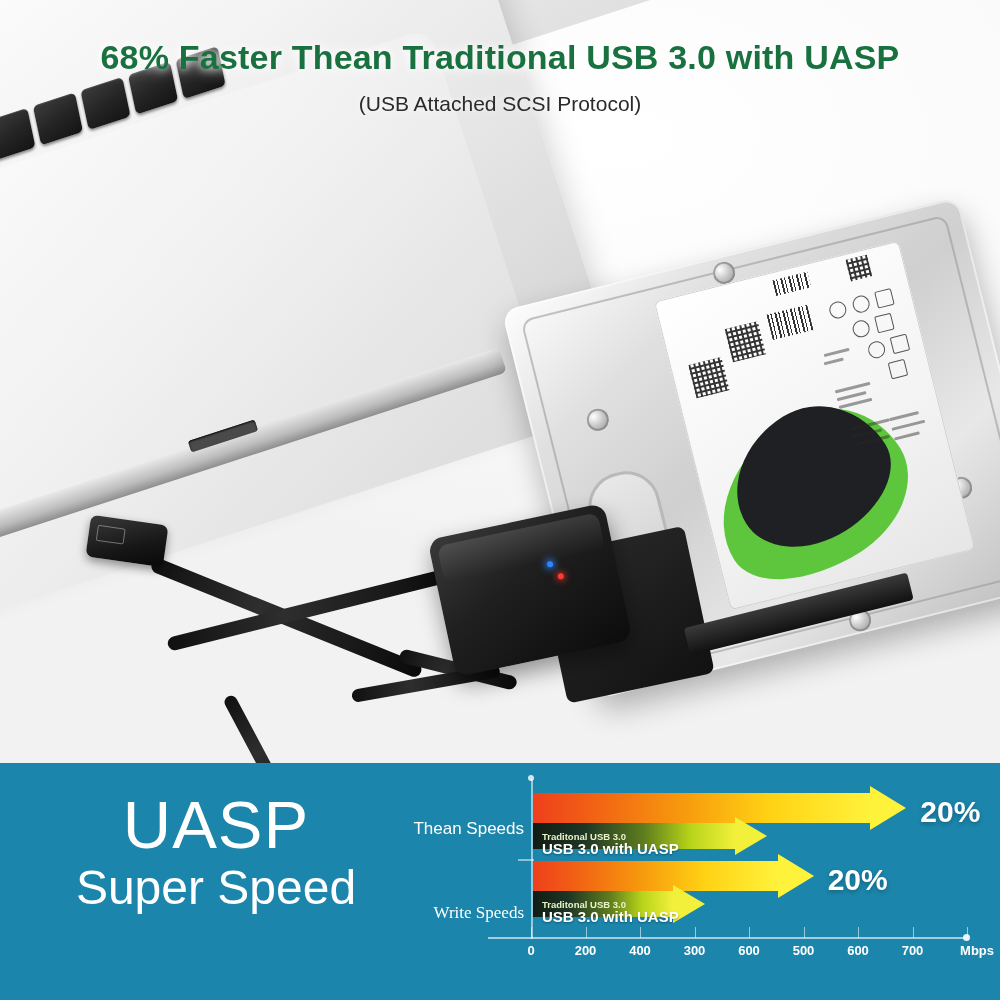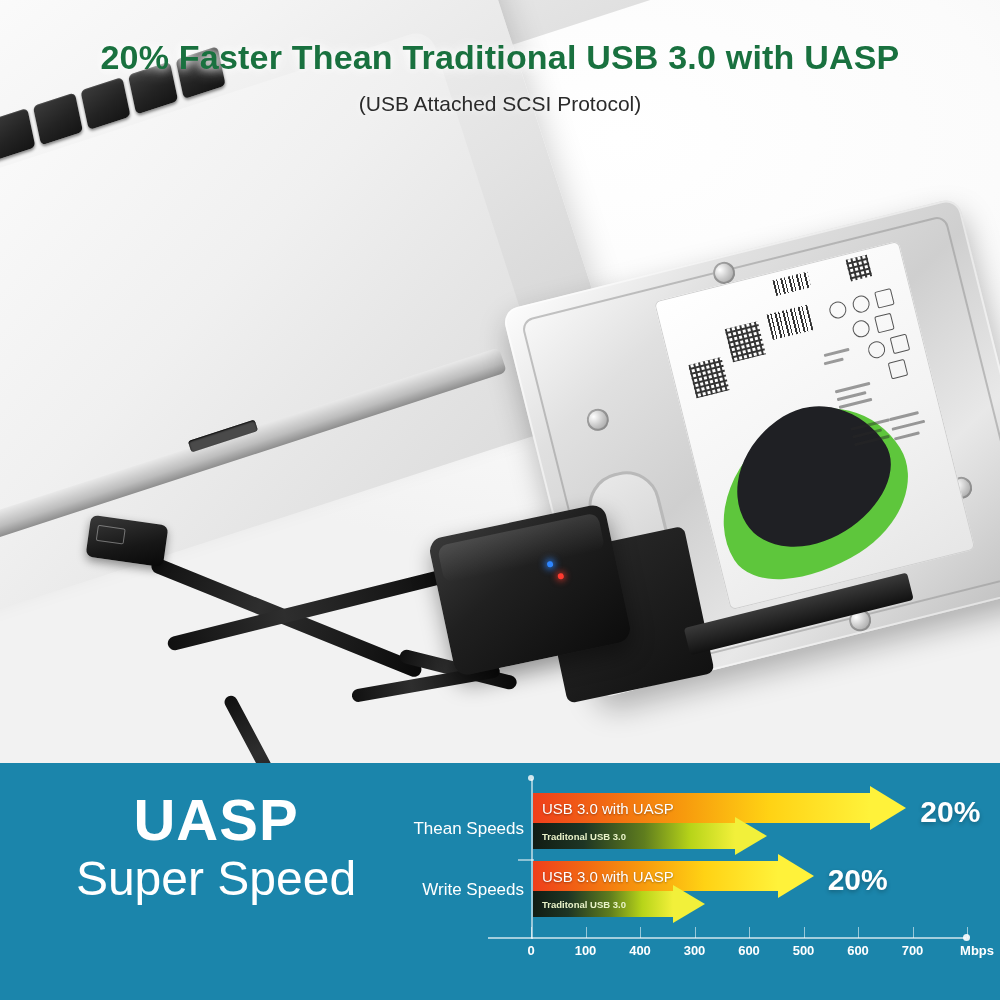--- a/index.html
+++ b/index.html
@@ -253,22 +253,22 @@
     background: #1b85ab;
   }
   .brand {
     position: absolute;
     left: 36px; top: 28px;
     width: 360px;
     text-align: center;
     color: #ffffff;
   }
   .brand-title {
-    font-size: 58px;
-    font-weight: bold;
+    font-size: 67px;
+    font-weight: normal;
     letter-spacing: 1px;
     line-height: 1;
   }
   .brand-sub {
     font-size: 48px;
     margin-top: 6px;
     line-height: 1;
   }
 
   .chart {
@@ -365,22 +365,23 @@
   }
   .bar.uasp .shaft {
     background: linear-gradient(90deg,#ef3f1c 0%, #f26a12 22%, #f79b0d 45%, #ffd214 70%, #fff23a 100%);
   }
   .bar.uasp .head {
     border-left: 36px solid #fff23a;
   }
   .bar.uasp .txt {
     color: #ffffff;
     font-size: 15px;
-    font-weight: normal;
+    font-weight: bold;
     text-shadow: 0 1px 2px rgba(0,0,0,.35);
+    margin-top: 40px;
   }
   .bar.trad { height: 26px; }
   .bar.trad .shaft {
     background: linear-gradient(90deg,#111c14 0%, #1e3524 25%, #5f7d1e 55%, #b7d419 78%, #f2f03a 100%);
   }
   .bar.trad .head {
     border-top: 19px solid transparent;
     border-bottom: 19px solid transparent;
     border-left: 32px solid #f2f03a;
   }
@@ -523,35 +524,35 @@
     <div class="cable" style="left:352px; top:690px; width:150px; height:13px; transform: rotate(-10deg); transform-origin: left center;"></div>
     <div class="cable" style="left:228px; top:690px; width:160px; height:13px; transform: rotate(62deg); transform-origin: left center;"></div>
 
     <div class="usb-plug"></div>
 
     <div class="adapter">
       <div class="led blue" style="left:112px; top:46px;"></div>
       <div class="led red" style="left:120px; top:60px;"></div>
     </div>
 
-    <div class="headline">20% Faster Thean Traditional USB 3.0 with UASP</div>
+    <div class="headline">68% Faster Thean Traditional USB 3.0 with UASP</div>
     <div class="subhead">(USB Attached SCSI Protocol)</div>
   </div>
 
   <div class="banner">
 
     <div class="brand">
       <div class="brand-title">UASP</div>
       <div class="brand-sub">Super Speed</div>
     </div>
 
     <div class="chart">
 
       <div class="row-label" style="left:4px; top:48px;">Thean Speeds</div>
-      <div class="row-label" style="left:4px; top:109px;">Write Speeds</div>
+      <div class="row-label" style="left:4px; top:132px;font-family:Liberation Serif, serif;">Write Speeds</div>
 
       <div class="axis-v"></div>
       <div class="axis-v-dot"></div>
       <div class="midtick" style="top:88px;"></div>
       <div class="axis-h"></div>
       <div class="axis-h-dot"></div>
 
       <div class="bar uasp" id="bar-read-uasp" style="left: 133px; top: 22px; width: 373.325px;">
         <div class="shaft">
           <span class="txt">USB 3.0 with UASP</span>
@@ -579,21 +580,21 @@
         <div class="shaft">
           <span class="txt">Traditonal USB 3.0</span>
         </div>
         <div class="head"></div>
       </div>
 
       <div id="ticks">
           <div class="tick" style="left: 131px;"></div>
           <div class="ticklabel" style="left: 131px;">0</div>
           <div class="tick" style="left: 185.5px;"></div>
-          <div class="ticklabel" style="left: 185.5px;">100</div>
+          <div class="ticklabel" style="left: 185.5px;">200</div>
           <div class="tick" style="left: 240px;"></div>
           <div class="ticklabel" style="left: 240px;">400</div>
           <div class="tick" style="left: 294.5px;"></div>
           <div class="ticklabel" style="left: 294.5px;">300</div>
           <div class="tick" style="left: 349px;"></div>
           <div class="ticklabel" style="left: 349px;">600</div>
           <div class="tick" style="left: 403.5px;"></div>
           <div class="ticklabel" style="left: 403.5px;">500</div>
           <div class="tick" style="left: 458px;"></div>
           <div class="ticklabel" style="left: 458px;">600</div>

